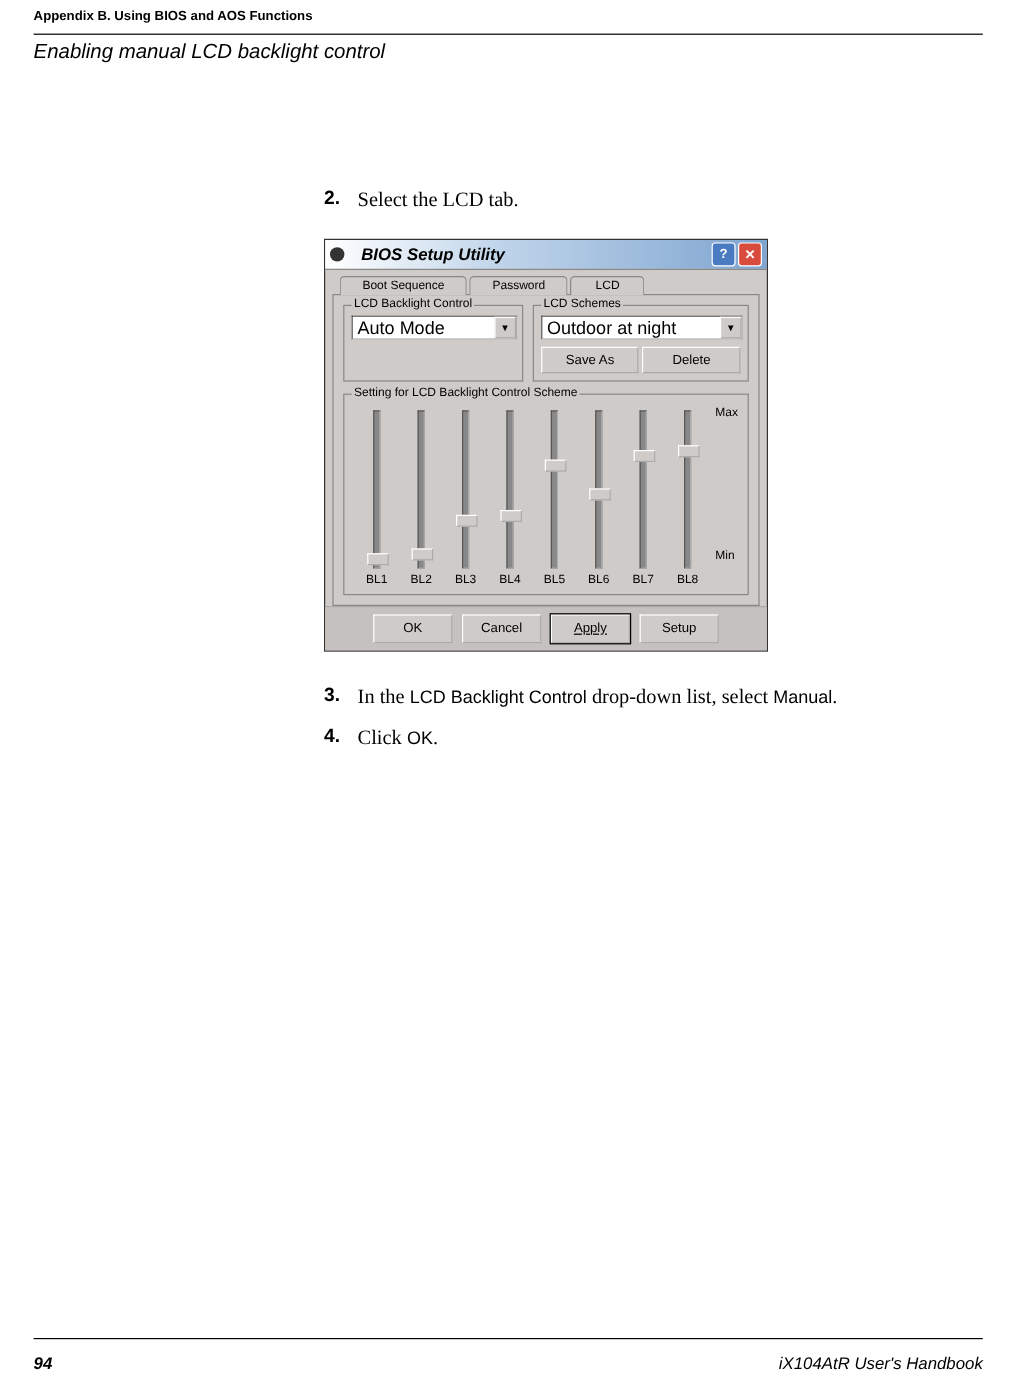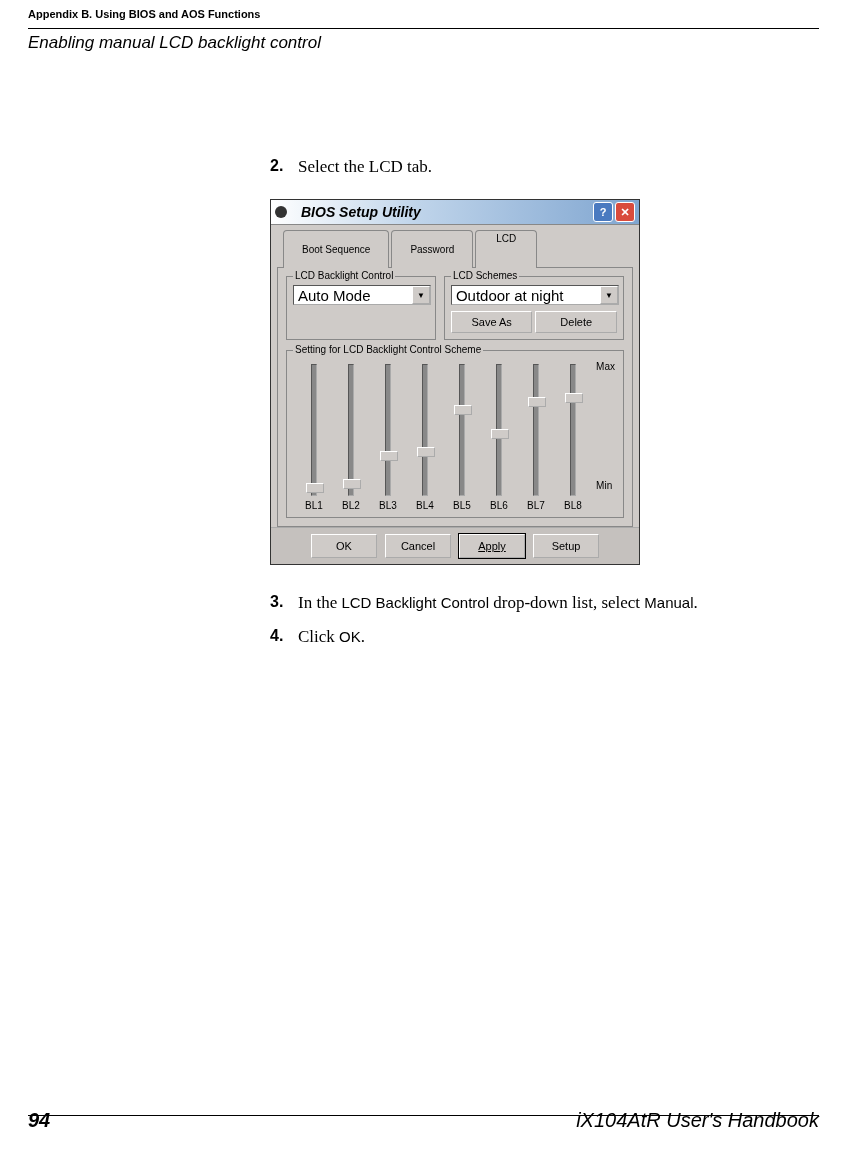--- a/index.html
+++ b/index.html
@@ -109,21 +109,21 @@
   }
   .tab-row.second {
     margin-left: 6px;
     margin-top: -1px;
   }
   .tab {
     background: #cfcbc8;
     border: 1px solid #888;
     border-bottom: none;
     border-radius: 4px 4px 0 0;
-    padding: 13px 18px;
+    padding: 2px 18px;
     font-size: 10px;
   }
   .tab.active {
     background: #cfcbc8;
     position: relative;
     z-index: 2;
     font-weight: normal;
     padding: 2px 20px;
   }
   .tab.wide { padding: 1px 28px; }
@@ -254,26 +254,26 @@
     display: flex;
     align-items: center;
     justify-content: center;
   }
   .bottom-btn.default {
     outline: 1px solid #000;
     text-decoration: underline;
   }
   .footer {
     position: absolute;
-    bottom: 22px;
+    bottom: 10px;
     left: 28px;
     right: 28px;
     display: flex;
     justify-content: space-between;
-    font-size: 20px;
+    font-size: 14px;
   }
   .footer .page {
     font-weight: bold;
     font-style: italic;
   }
   .footer .book {
     font-style: italic;
   }
 </style>
 </head>

